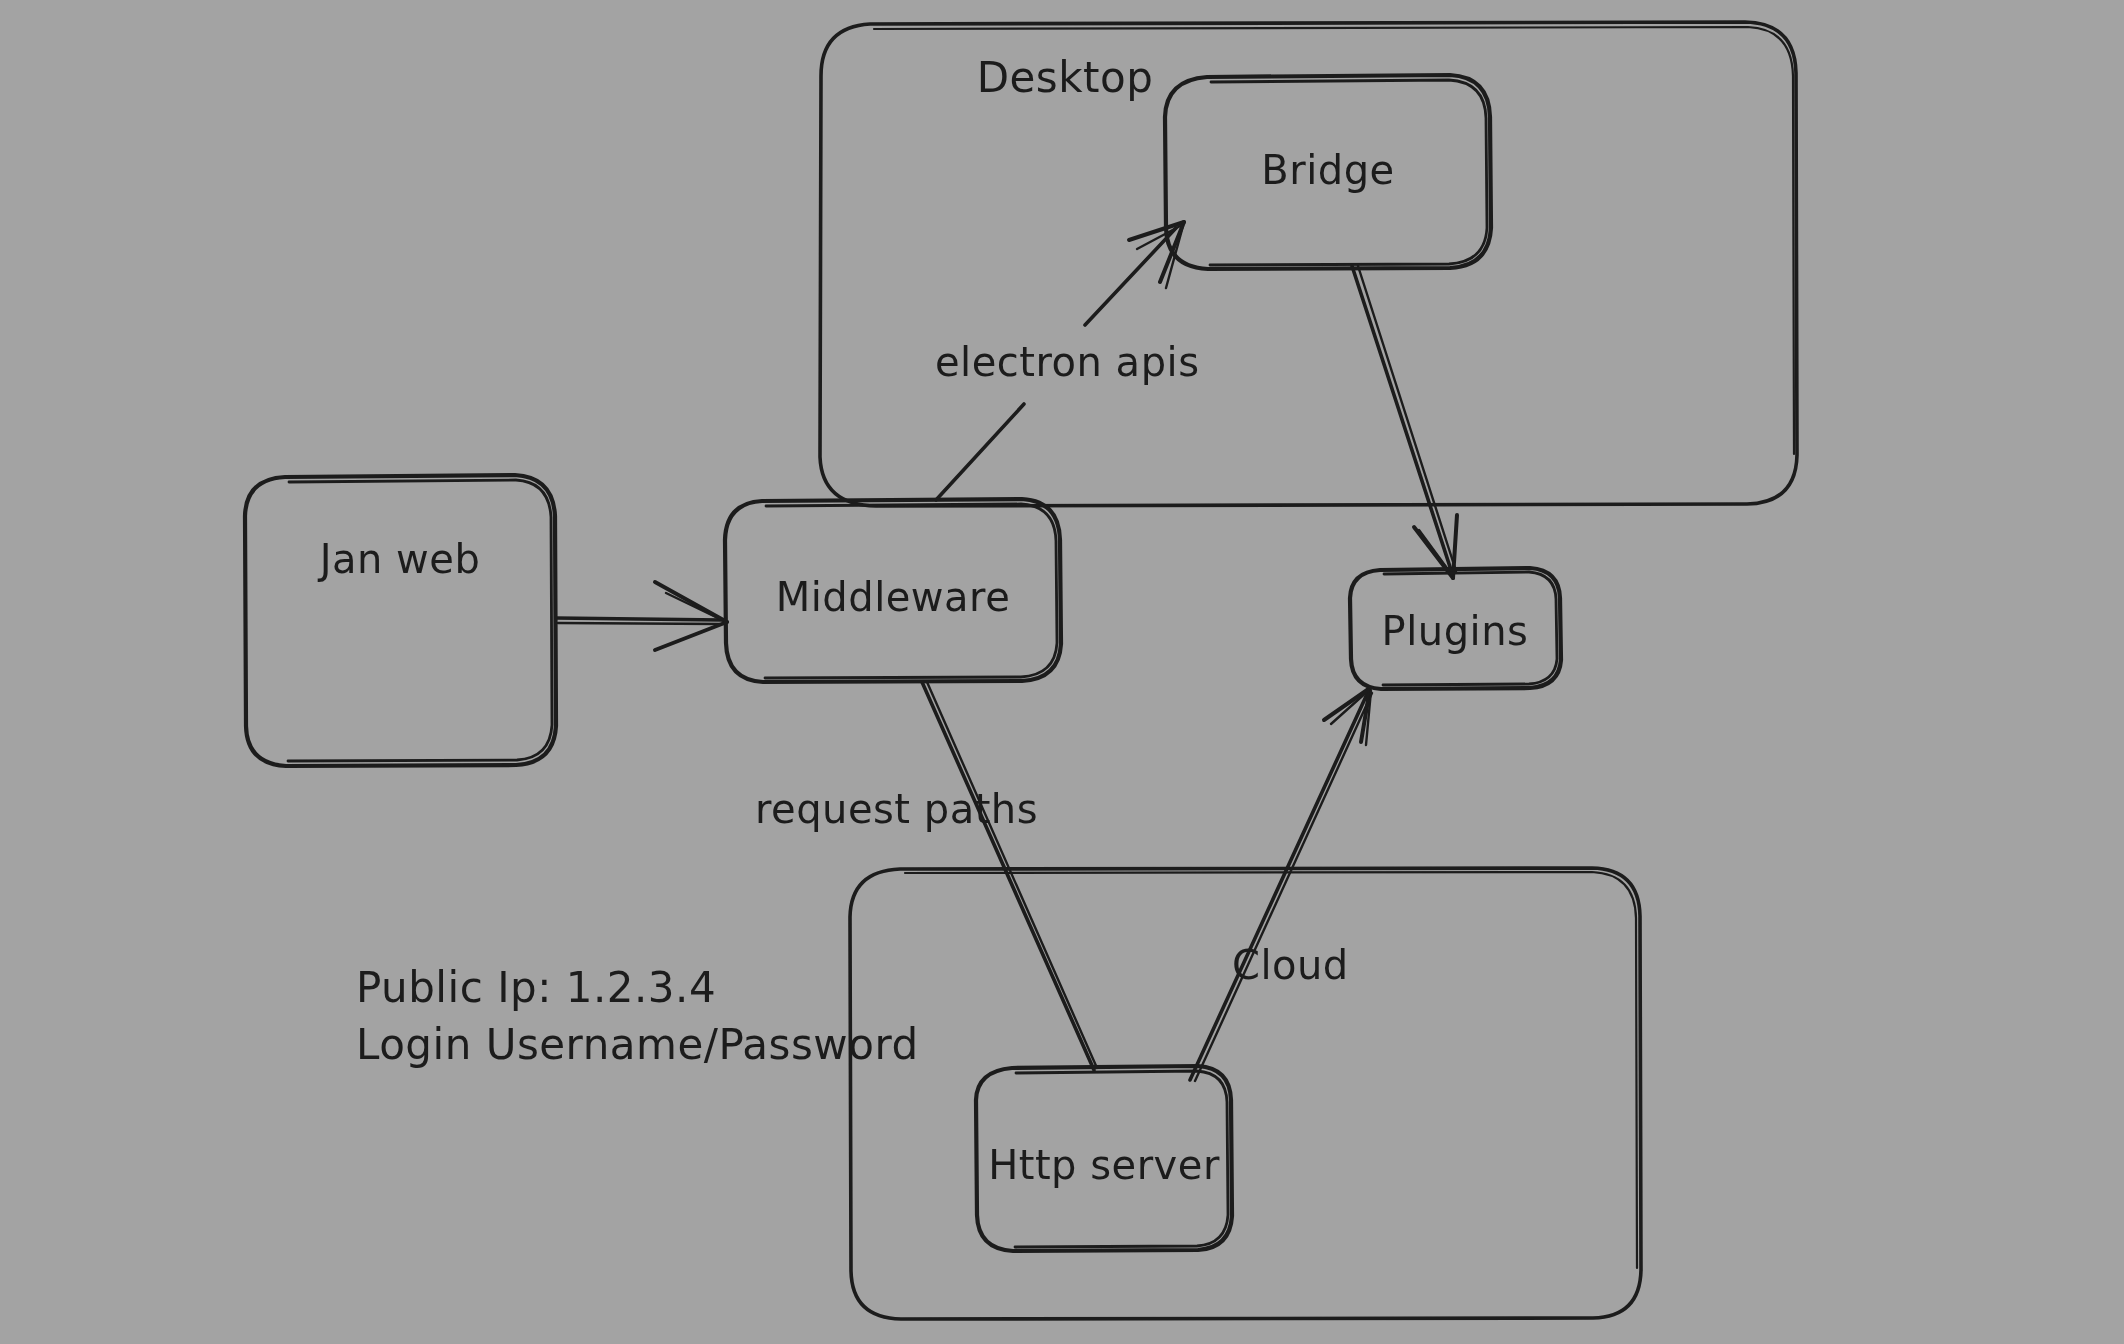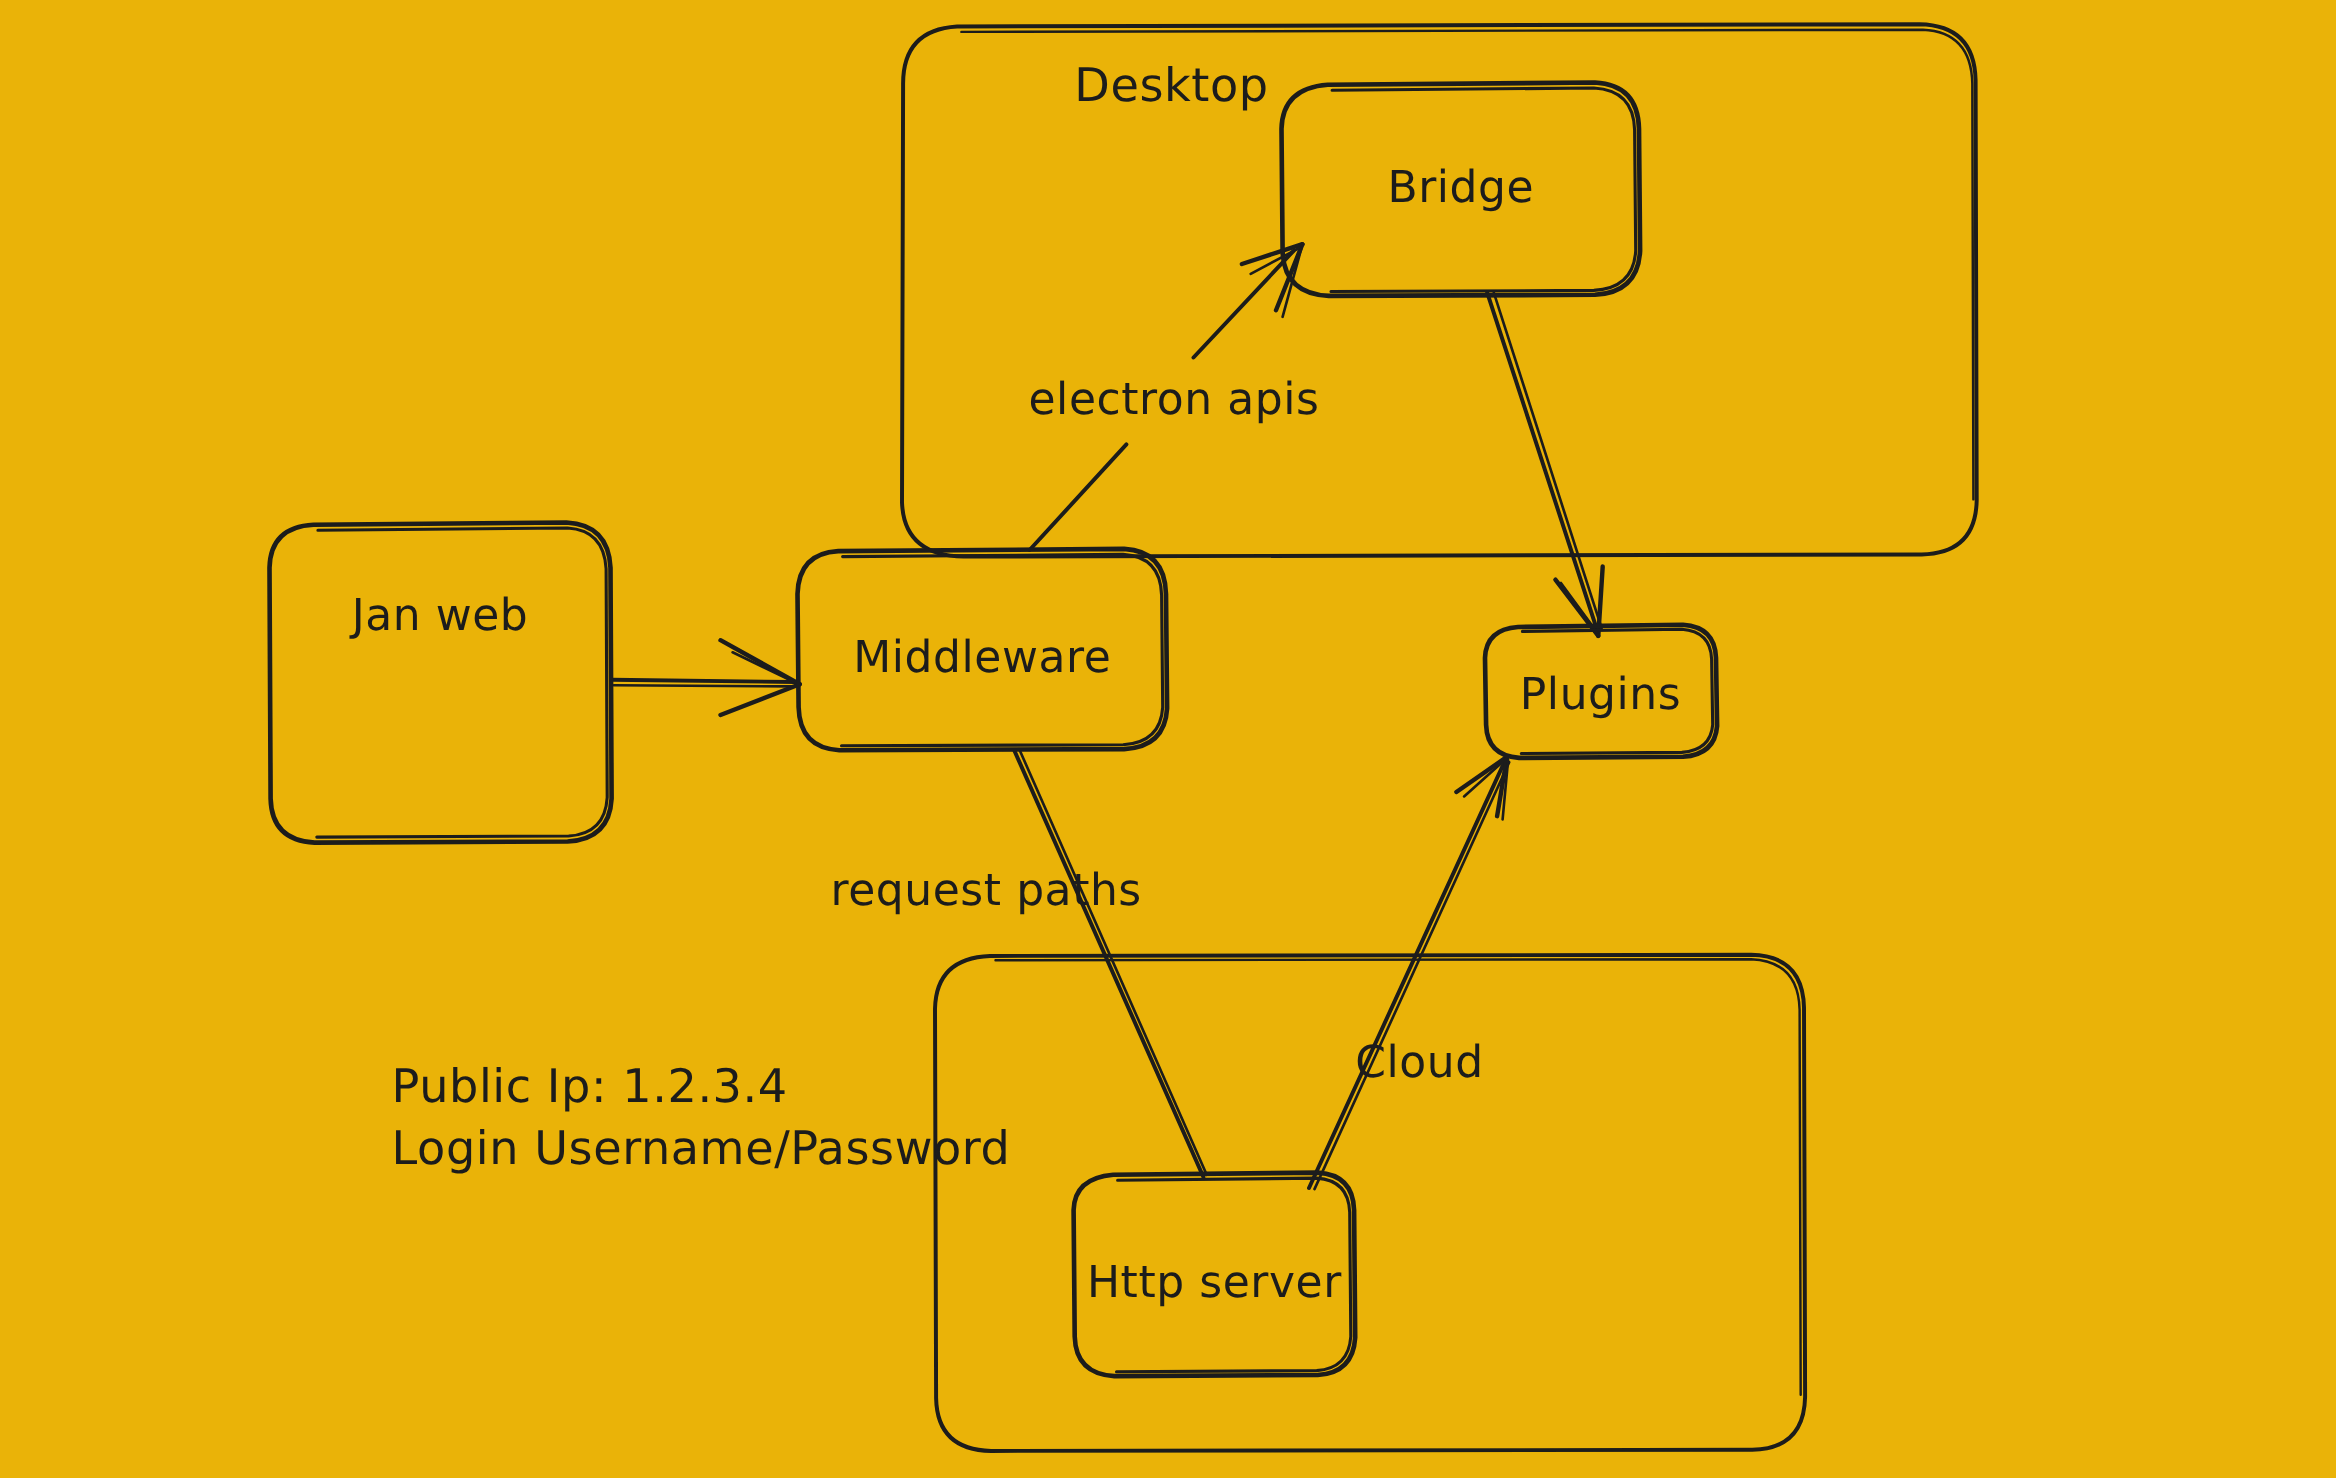--- a/index.html
+++ b/index.html
@@ -8,21 +8,21 @@
     padding: 0;
     background: #ffffff;
   }
   body {
     font-family: "DejaVu Sans", sans-serif;
   }
   #canvas {
     position: relative;
     width: 2124px;
     height: 1344px;
-    background: #eab308;
+    background: #a3a3a3;
     overflow: hidden;
   }
   #sketch {
     position: absolute;
     left: 0;
     top: 0;
     width: 2124px;
     height: 1344px;
   }
   .hand-text {

